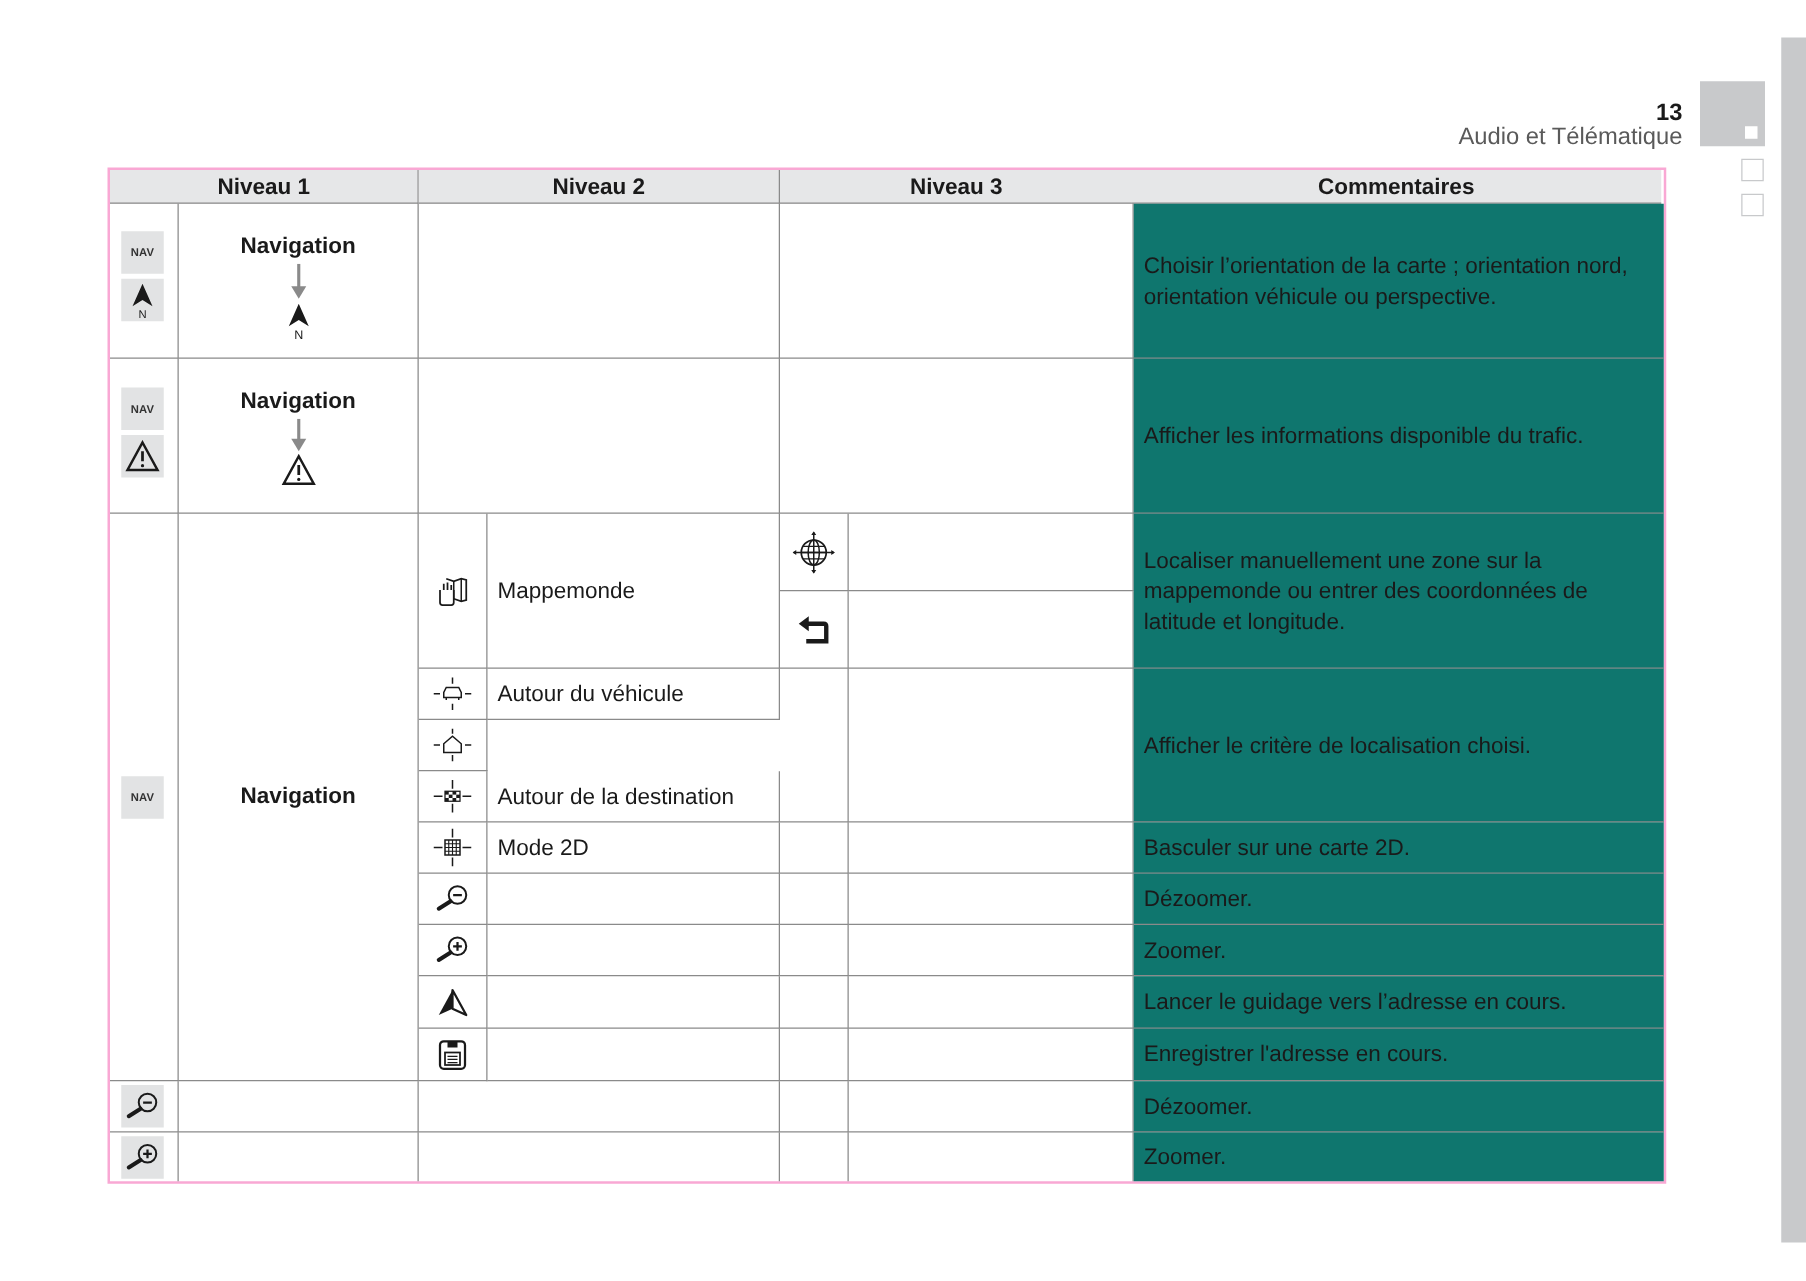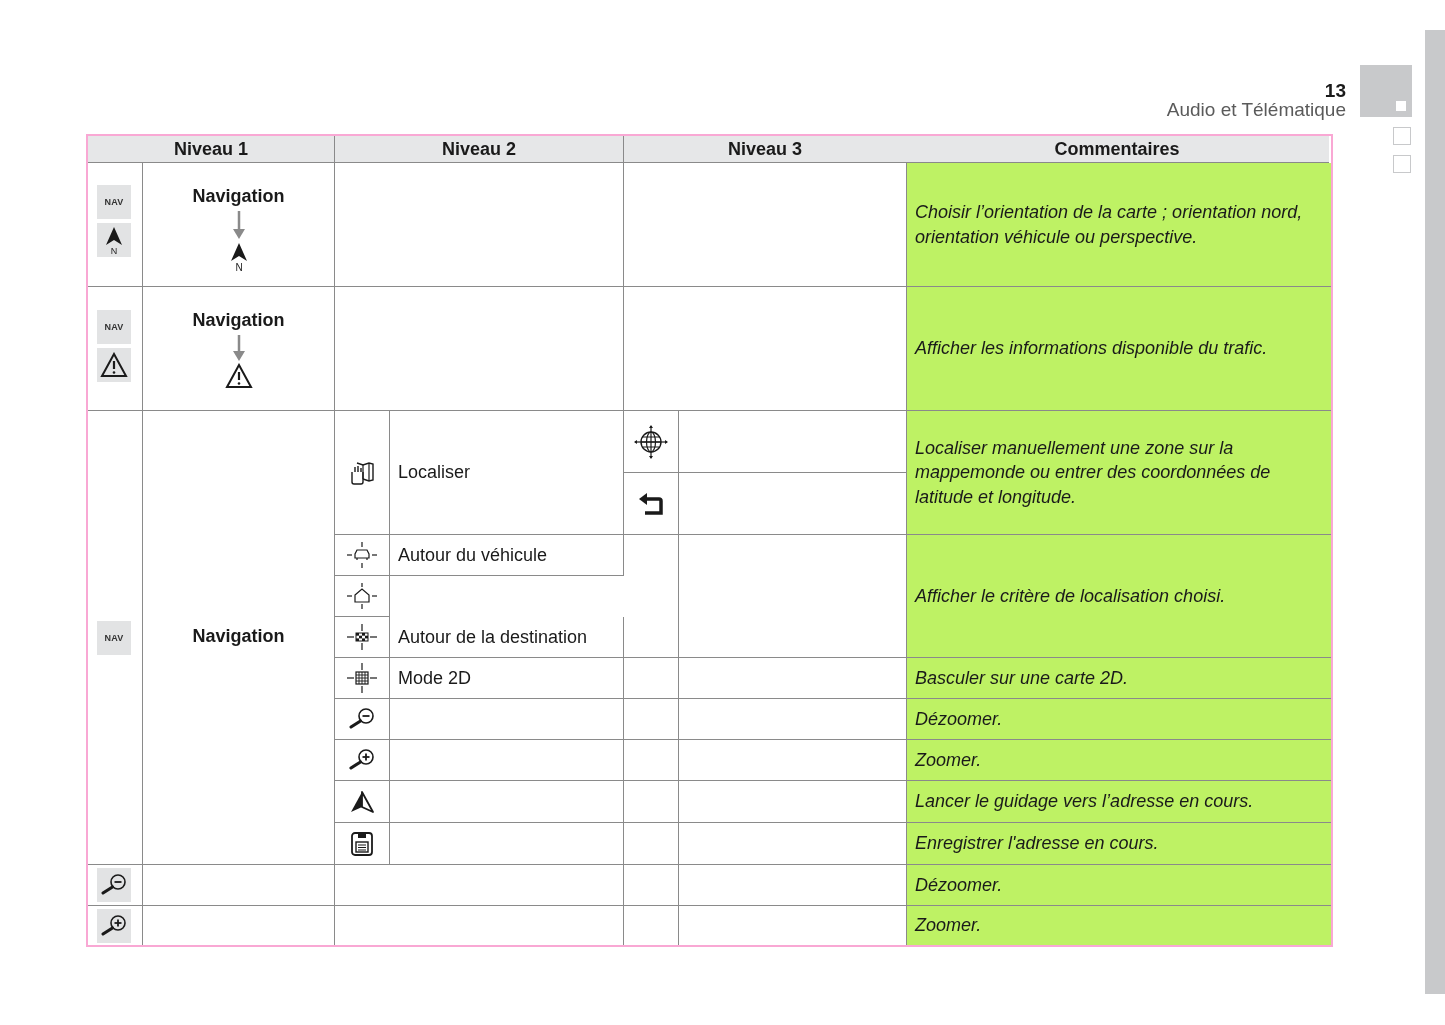--- a/index.html
+++ b/index.html
@@ -10,21 +10,21 @@
     .section-title { position: absolute; right: 99px; top: 99px; font-size: 19px; color: #5a5a5a; text-align: right; }
 
     .tab-block { position: absolute; left: 1360px; top: 65px; width: 52px; height: 52px; background: #c8c9cb; }
     .tab-block .inner { position: absolute; right: 6px; bottom: 6px; width: 10px; height: 10px; background: #fff; }
     .tab-box { position: absolute; left: 1393px; width: 18px; height: 18px; border: 1.5px solid #c8c9cb; background: #fff; }
     .side-bar { position: absolute; left: 1425px; top: 30px; width: 20px; height: 964px; background: #c8c9cb; }
 
     .grid { position: absolute; left: 86px; top: 134px; width: 1247px; height: 813px; border: 2px solid #f9a8d4; }
     .cell { position: absolute; border-right: 1.5px solid #8a8a8a; border-bottom: 1.5px solid #8a8a8a; }
     .hdr { background: #e6e7e8; font-weight: bold; font-size: 18px; display: flex; align-items: center; justify-content: center; }
-    .comment { background: #bef264; font-size: 18px; line-height: 24.5px; padding: 0 8px 0 8px; display: flex; align-items: center; font-style: italic; }
+    .comment { background: #0f766e; font-size: 18px; line-height: 24.5px; padding: 0 8px 0 8px; display: flex; align-items: center; }
     .label { font-size: 18px; display: flex; align-items: center; padding-left: 8px; }
     .nav-title { font-weight: bold; font-size: 18px; text-align: center; }
 
     .keybox { position: absolute; width: 34px; height: 34px; background: #e2e3e4; display: flex; align-items: center; justify-content: center; }
     .navtext { font-size: 9px; font-weight: bold; color: #333; letter-spacing: 0.2px; }
     .icon-c { display: flex; align-items: center; justify-content: center; }
     svg { display: block; }
   </style>
 </head>
 <body>
@@ -118,21 +118,21 @@
   </div>
 
   <div class="cell icon-c" style="left:247px;top:275px;width:55px;height:124px">
     <svg width="28" height="26" viewBox="0 0 28 26">
         <path d="M9 3 L15 5 L21 3 L25 4 L25 20 L21 21 L15 19" fill="none" stroke="#1a1a1a" stroke-width="1.4"></path>
         <line x1="15" y1="5" x2="15" y2="19" stroke="#1a1a1a" stroke-width="1.2"></line>
         <line x1="21" y1="3" x2="21" y2="21" stroke="#1a1a1a" stroke-width="1.2"></line>
         <path d="M4 12 L4 22 Q4 24 6 24 L13 24 Q15 24 15 22 L15 12 M7 12 L7 7 M10 12 L10 6 M13 12 L13 8" fill="none" stroke="#1a1a1a" stroke-width="1.4"></path>
       </svg>
   </div>
-  <div class="cell label" style="left:302px;top:275px;width:234px;height:124px">Localiser</div>
+  <div class="cell label" style="left:302px;top:275px;width:234px;height:124px">Mappemonde</div>
   <div class="cell icon-c" style="left:536px;top:275px;width:55px;height:62px">
     <svg width="34" height="34" viewBox="0 0 34 34">
         <circle cx="17" cy="17" r="10" fill="none" stroke="#1a1a1a" stroke-width="1.4"></circle>
         <ellipse cx="17" cy="17" rx="4.5" ry="10" fill="none" stroke="#1a1a1a" stroke-width="1.2"></ellipse>
         <line x1="7" y1="17" x2="27" y2="17" stroke="#1a1a1a" stroke-width="1.2"></line>
         <line x1="8.5" y1="12" x2="25.5" y2="12" stroke="#1a1a1a" stroke-width="1"></line>
         <line x1="8.5" y1="22" x2="25.5" y2="22" stroke="#1a1a1a" stroke-width="1"></line>
         <line x1="17" y1="1" x2="17" y2="33" stroke="#1a1a1a" stroke-width="1.2"></line>
         <line x1="1" y1="17" x2="33" y2="17" stroke="#1a1a1a" stroke-width="1.2"></line>
         <path d="M17 0 L15 3 L19 3 Z M17 34 L15 31 L19 31 Z M0 17 L3 15 L3 19 Z M34 17 L31 15 L31 19 Z" fill="#1a1a1a"></path>

